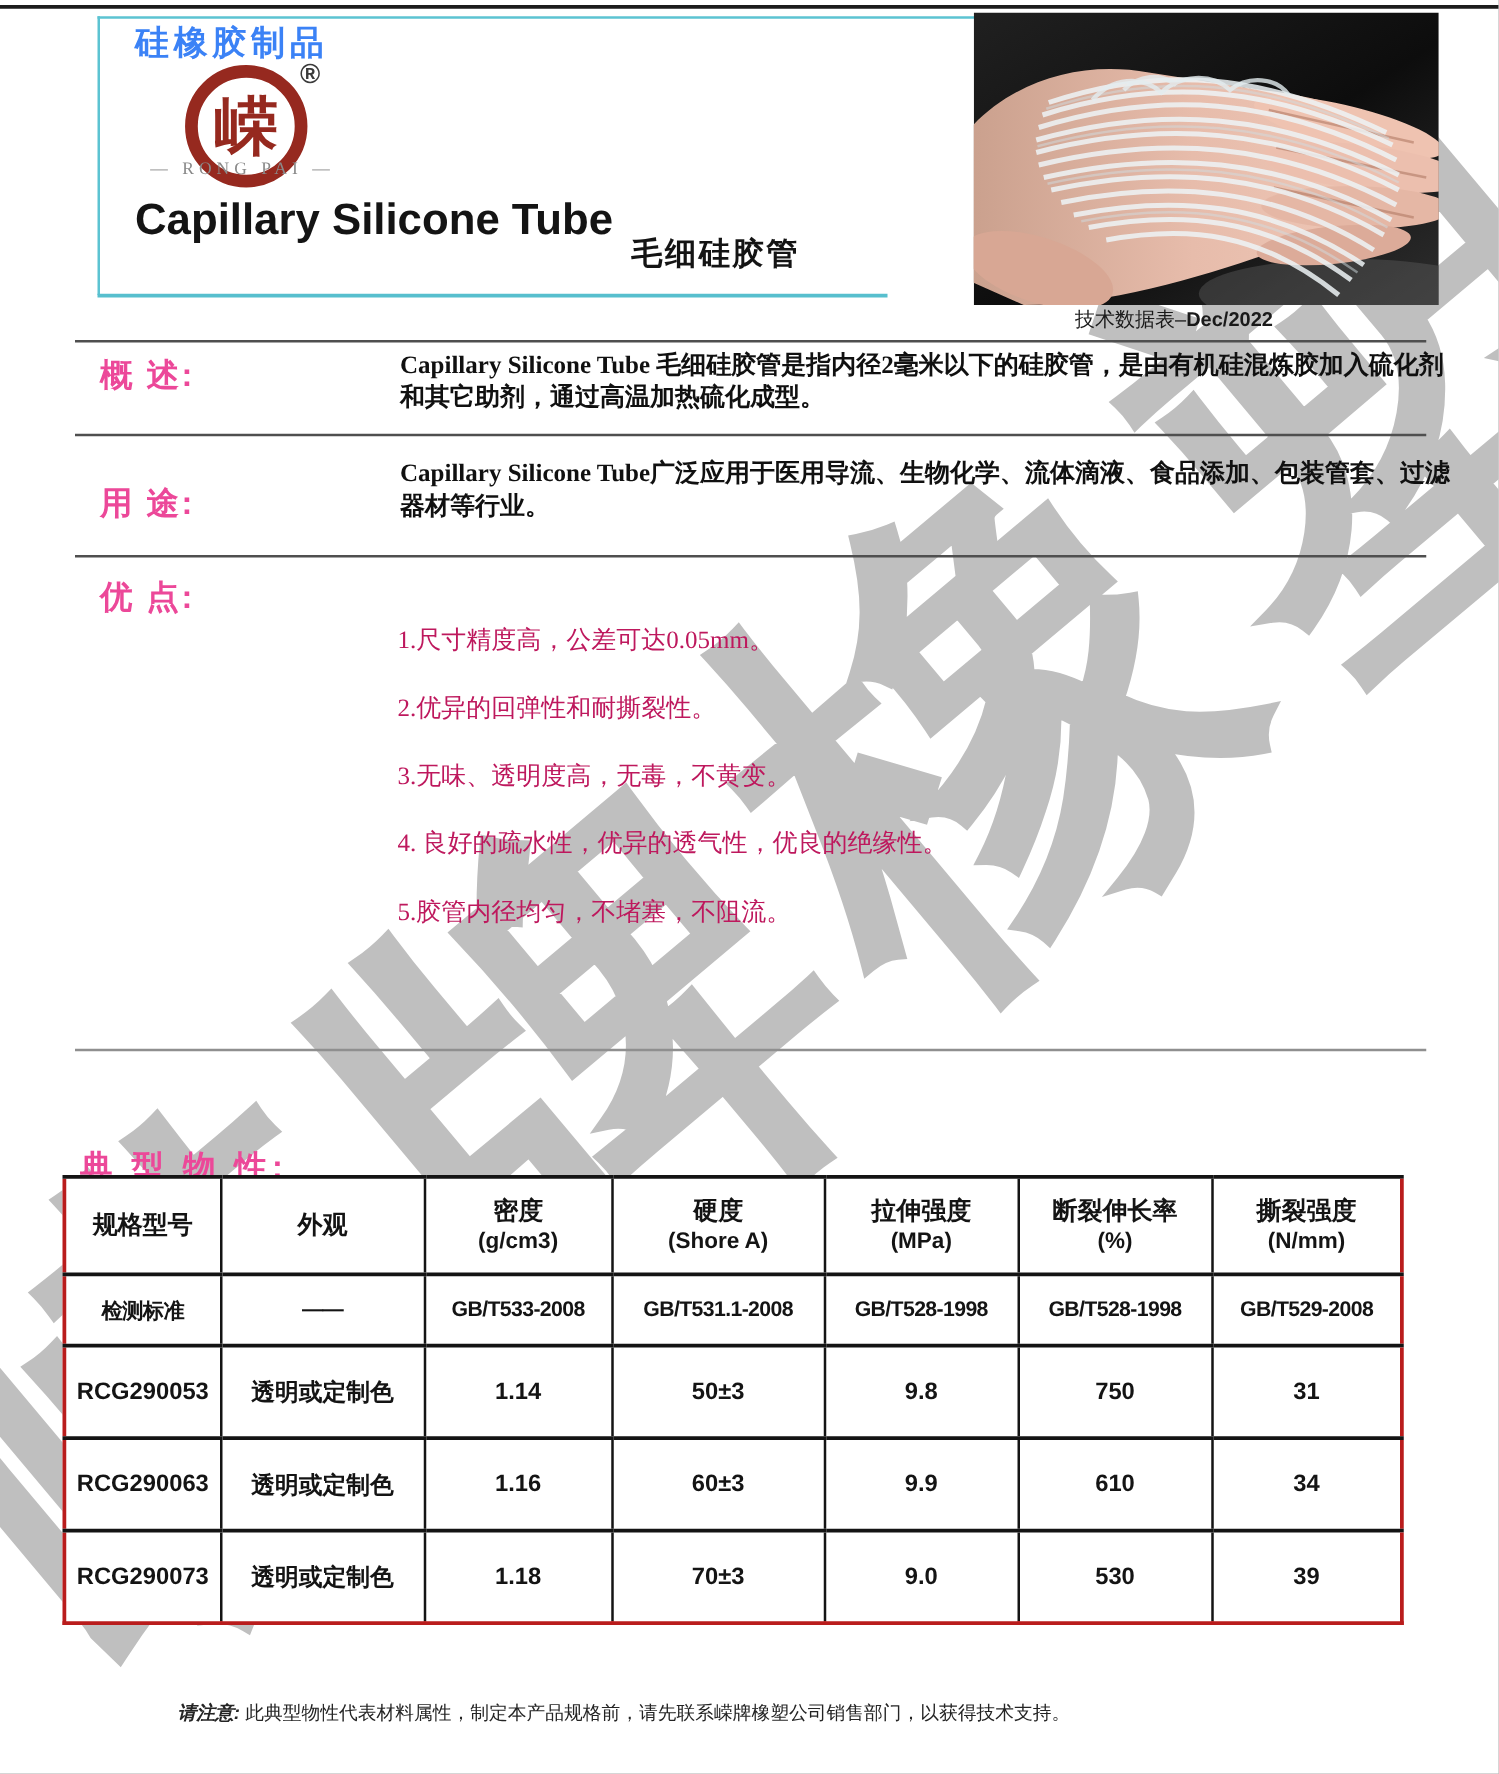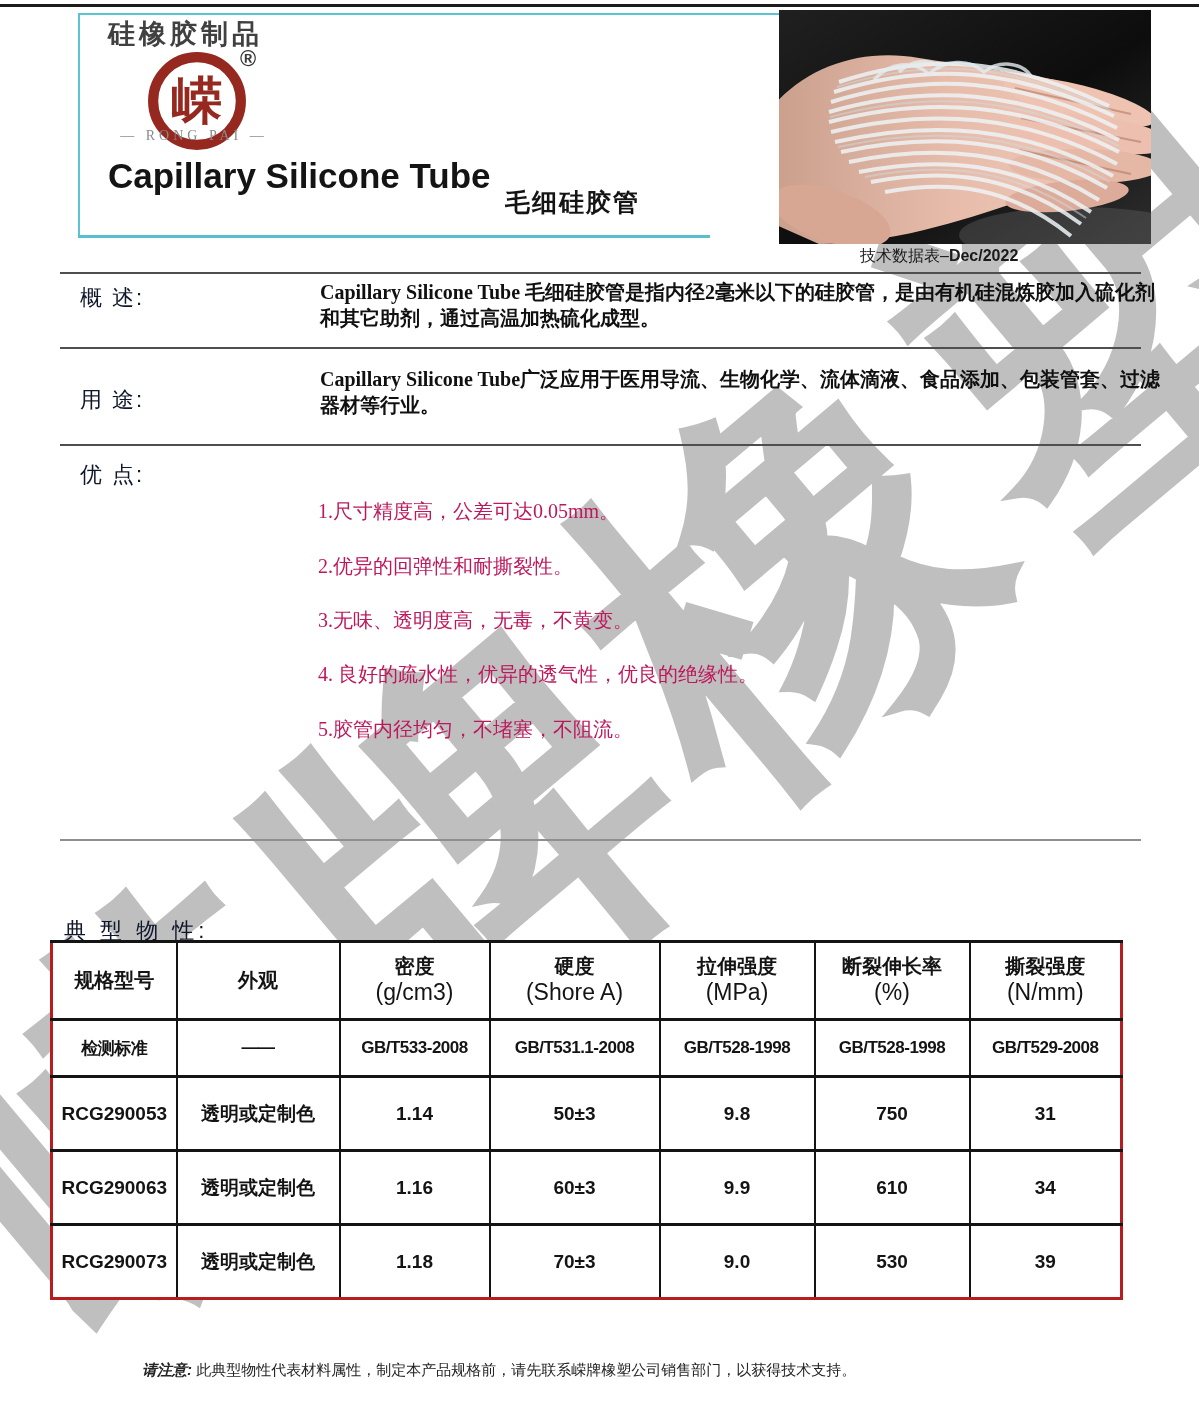--- a/index.html
+++ b/index.html
@@ -10,59 +10,59 @@
   
   .topline{left:0;top:4px;width:1199px;height:3px;background:#1c1c1c;}
   
   .watermark{left:-192px;top:495px;width:1700px;transform:rotate(-40deg);transform-origin:center;
              font-size:390px;line-height:1;font-weight:bold;letter-spacing:22px;color:#bfbfbf;
              white-space:nowrap;z-index:1;font-family:"DejaVu Sans",sans-serif;}
   
   .teal-top{left:78px;top:13px;width:714px;height:2px;background:#5cc3d2;}
   .teal-left{left:78px;top:13px;width:2px;height:223px;background:#5cc3d2;}
   .teal-under{left:78px;top:235px;width:632px;height:3px;background:#57bfce;}
-  .brand-caption{left:108px;top:16px;font-size:27px;font-weight:600;letter-spacing:4px;color:#404040;}
+  .brand-caption{left:108px;top:16px;font-size:27px;font-weight:600;letter-spacing:4px;color:#3b82f6;}
   .logo-svg{left:146px;top:50px;width:102px;height:102px;}
   .reg-mark{left:240px;top:46px;font-size:22px;color:#3a3a3a;font-weight:bold;}
   .brand-latin{left:104px;top:128px;width:180px;text-align:center;font-size:14px;letter-spacing:4px;
                color:#8a8a8a;font-family:"Liberation Serif",serif;}
   .title-en{left:108px;top:156px;font-size:35px;font-weight:bold;letter-spacing:0px;color:#141414;}
   .title-cn{left:505px;top:186px;font-size:25px;font-weight:bold;letter-spacing:2px;color:#141414;}
   .photo{left:779px;top:10px;width:372px;height:234px;}
   .ds-line{left:860px;top:246px;font-size:16px;color:#1a1a1a;}
   .ds-line .date{font-weight:bold;}
   
   .hr{height:2px;background:#4f4f4f;}
   .hr1{left:60px;top:272px;width:1081px;}
   .hr2{left:60px;top:347px;width:1081px;}
   .hr3{left:60px;top:444px;width:1081px;}
   .hr4{left:60px;top:839px;width:1081px;background:#8f8f8f;}
   
-  .seclabel{font-size:22px;font-weight:normal;letter-spacing:2px;color:#0f172a;}
+  .seclabel{font-size:26px;font-weight:bold;letter-spacing:2px;color:#ec4899;}
   .lab-overview{left:80px;top:283px;}
   .lab-usage{left:80px;top:385px;}
   .lab-adv{left:80px;top:460px;}
   .lab-props{left:64px;top:916px;letter-spacing:4px;text-align:right;}
   .para{font-size:20px;font-weight:bold;line-height:1.32;color:#101010;
         font-family:"Liberation Serif","DejaVu Serif",serif;}
   .para-overview{left:320px;top:279px;width:840px;}
   .para-usage{left:320px;top:366px;width:848px;}
   .adv-item{left:318px;font-size:20px;font-weight:normal;color:#be185d;
             font-family:"Liberation Serif","DejaVu Serif",serif;}
   .adv0{top:498px;} .adv1{top:553px;} .adv2{top:607px;} .adv3{top:661px;} .adv4{top:716px;}
   
   .props-table{left:50px;top:940px;border-collapse:collapse;table-layout:fixed;background:#fff;
                border:3px solid #b91c1c;z-index:2;position:absolute;}
   .props-table td,.props-table th{border-left:2px solid #141414;border-top:3px solid #141414;
                text-align:center;vertical-align:middle;font-weight:bold;color:#141414;padding:0 2px;}
   .props-table tr.hdr{height:78px;}
   .props-table tr.std{height:57px;}
   .props-table tr.data{height:74px;}
   .props-table .h1{font-size:20px;line-height:1.25;}
-  .props-table .h2{font-size:23px;font-weight:normal;line-height:1.2;}
+  .props-table .h2{font-size:18px;font-weight:bold;line-height:1.2;}
   .props-table tr.std td{font-size:17px;letter-spacing:-0.5px;}
   .props-table tr.data td{font-size:19px;}
   
   .notice{left:105px;top:1361px;font-size:15px;color:#242424;}
   .notice .nlab{font-weight:bold;font-style:italic;margin-left:37px;}
 </style>
 </head>
 <body>
 
 <div class="page">

